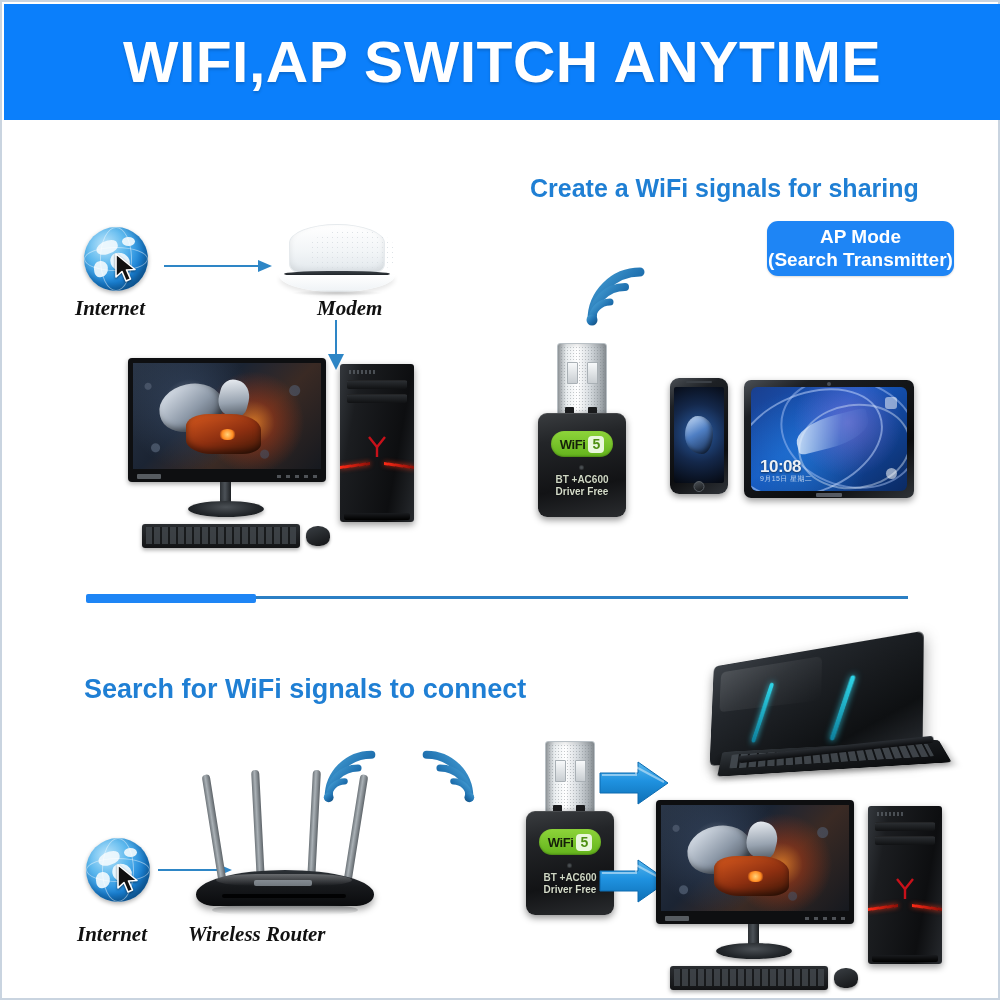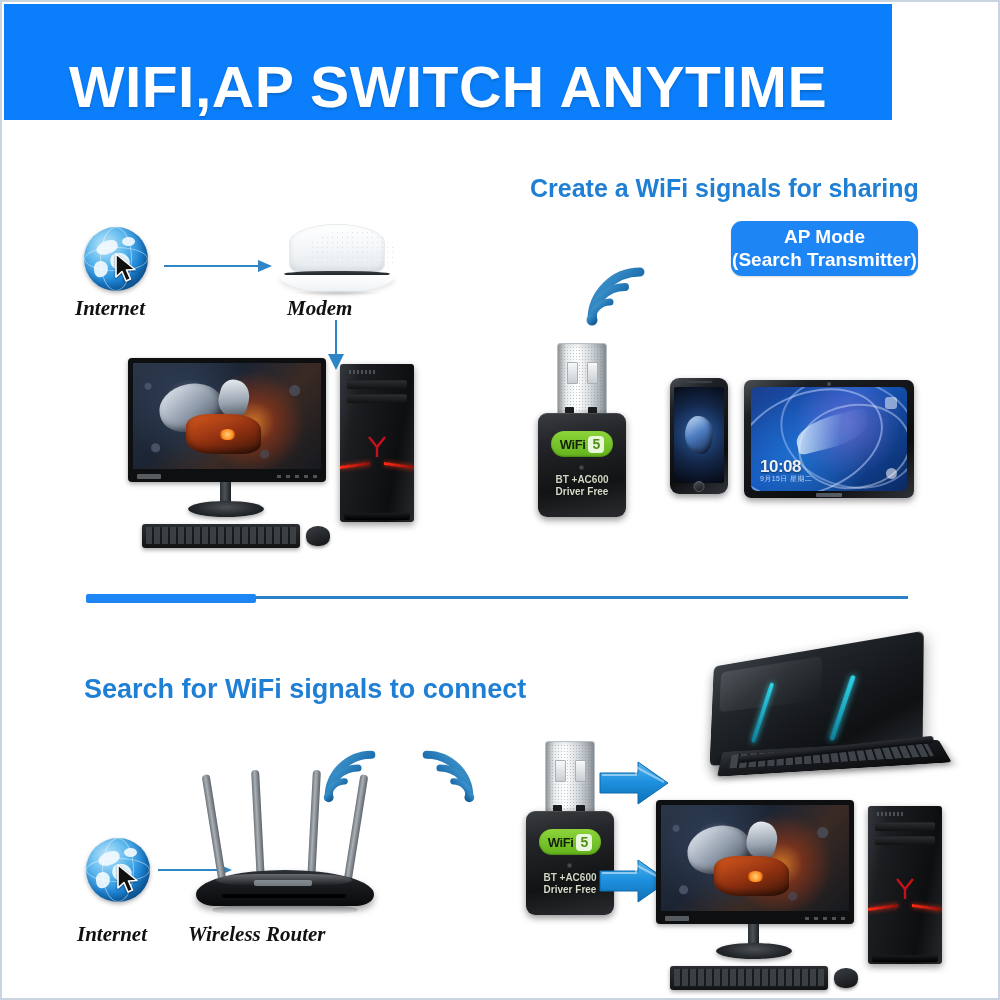--- a/index.html
+++ b/index.html
@@ -11,23 +11,23 @@
   }
   .page{
     position:absolute;inset:0;
     background:#ffffff;
     border:2px solid #c9d4e0;
     box-sizing:border-box;
   }
 
   
   .banner{
-    position:absolute;left:2px;top:2px;width:888px;height:116px;
+    position:absolute;left:2px;top:2px;width:996px;height:116px;
     background:#0b7ffb;
-    display:flex;align-items:flex-end;justify-content:center;
+    display:flex;align-items:center;justify-content:center;
   }
   .banner-title{
     color:#ffffff;
     font-size:57px;
     font-weight:bold;
     letter-spacing:0.5px;
     font-family:"Liberation Sans",sans-serif;
     text-shadow:0 2px 3px rgba(0,0,0,0.18);
     transform:scaleX(1.03);
     white-space:nowrap;
@@ -47,21 +47,21 @@
   
   .mode-badge{
     position:absolute;
     background:#1e85f5;
     border-radius:11px;
     color:#ffffff;
     font-weight:bold;
     text-align:center;
     line-height:1.18;
     box-shadow:0 1px 2px rgba(0,0,0,0.15);
-    display:flex;flex-direction:column;align-items:center;justify-content:center;
+    display:flex;flex-direction:column;align-items:center;justify-content:center;margin-left:36px;
   }
   #badge-ap{left:729px;top:219px;width:187px;height:55px;font-size:19px;}
   #badge-wifi{left:81px;top:594px;width:170px;height:55px;font-size:19px;}
   .mode-badge .l1{display:block;}
   .mode-badge .l2{display:block;}
 
   
   .divider-thin{
     position:absolute;left:128px;top:594px;width:778px;height:3px;
     background:#2b7fc4;
@@ -75,21 +75,21 @@
   .device-label{
     position:absolute;
     font-family:Liberation Serif, serif;
     font-style:italic;
     font-weight:bold;
     color:#111111;
     font-size:21px;
     white-space:nowrap;
   }
   #label-internet-top{left:73px;top:294px;}
-  #label-modem{left:285px;top:294px;}
+  #label-modem{left:315px;top:294px;}
   #label-internet-bottom{left:75px;top:920px;}
   #label-router{left:186px;top:920px;}
 
   
   .globe{
     position:absolute;width:64px;height:64px;
   }
   .globe .ball{
     position:absolute;inset:0;border-radius:50%;
     background:radial-gradient(circle at 33% 28%, #bfe6fb 0%, #5cb8ee 32%, #1a83d8 62%, #0a5ea8 92%);

